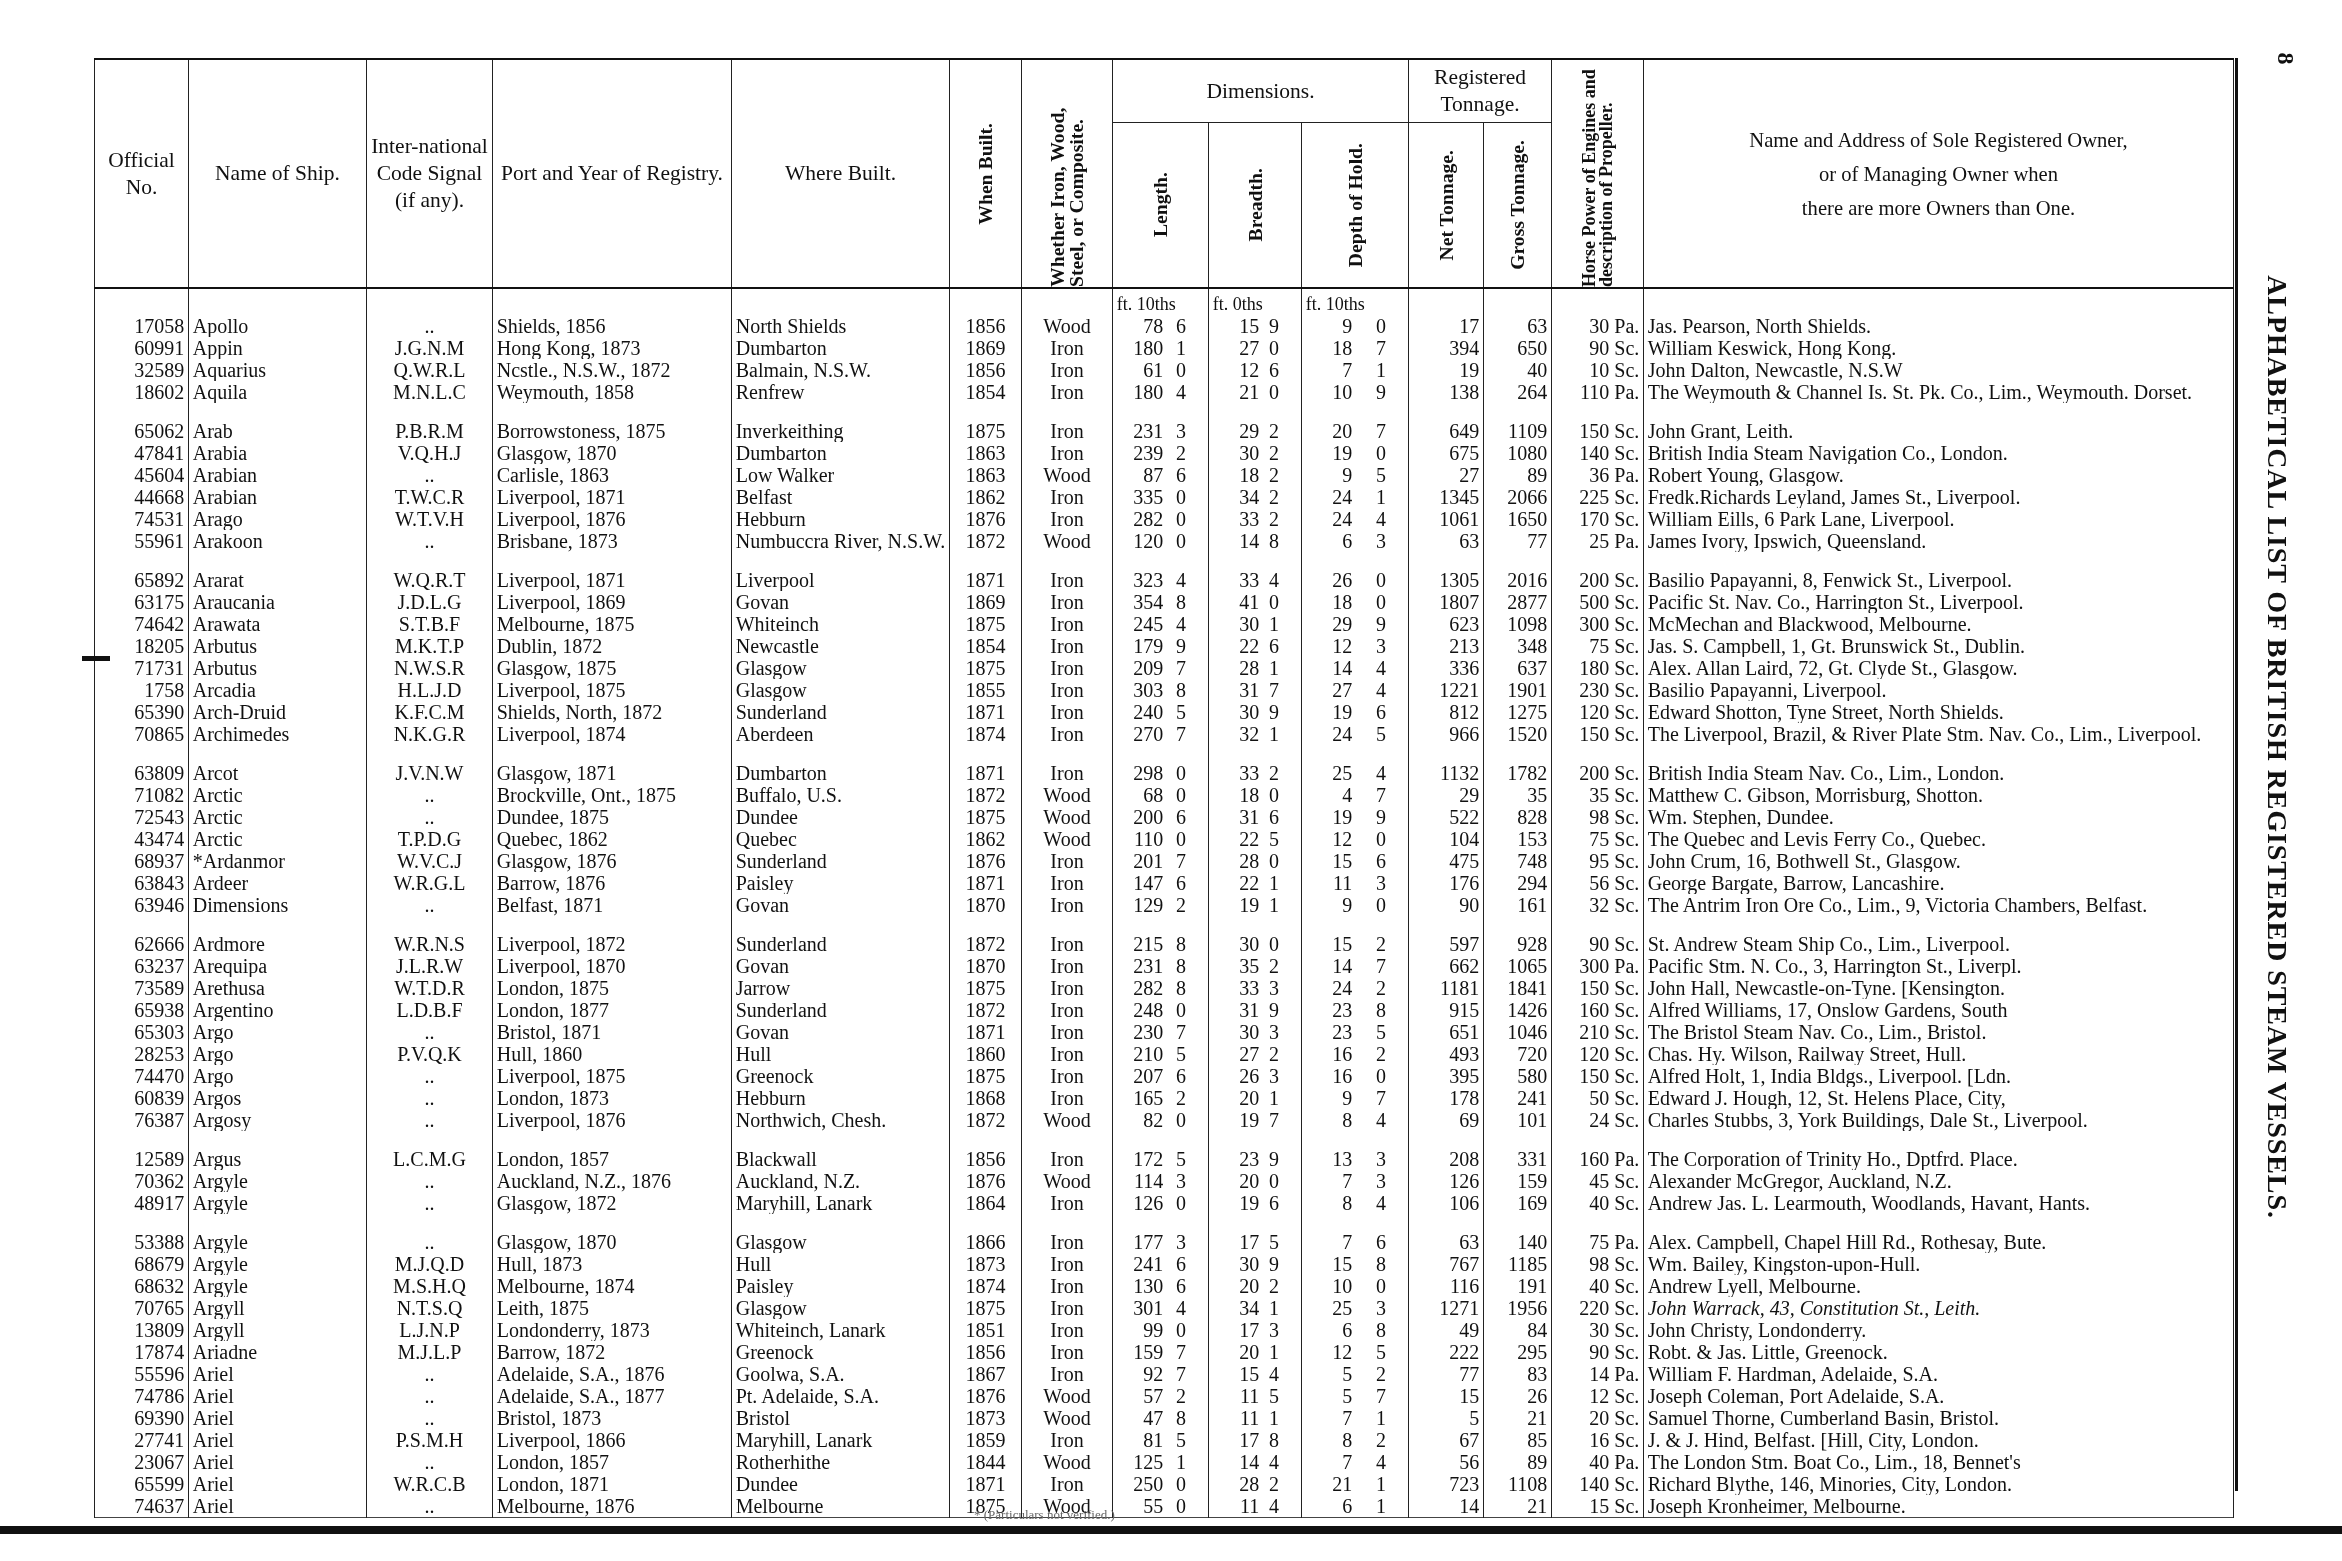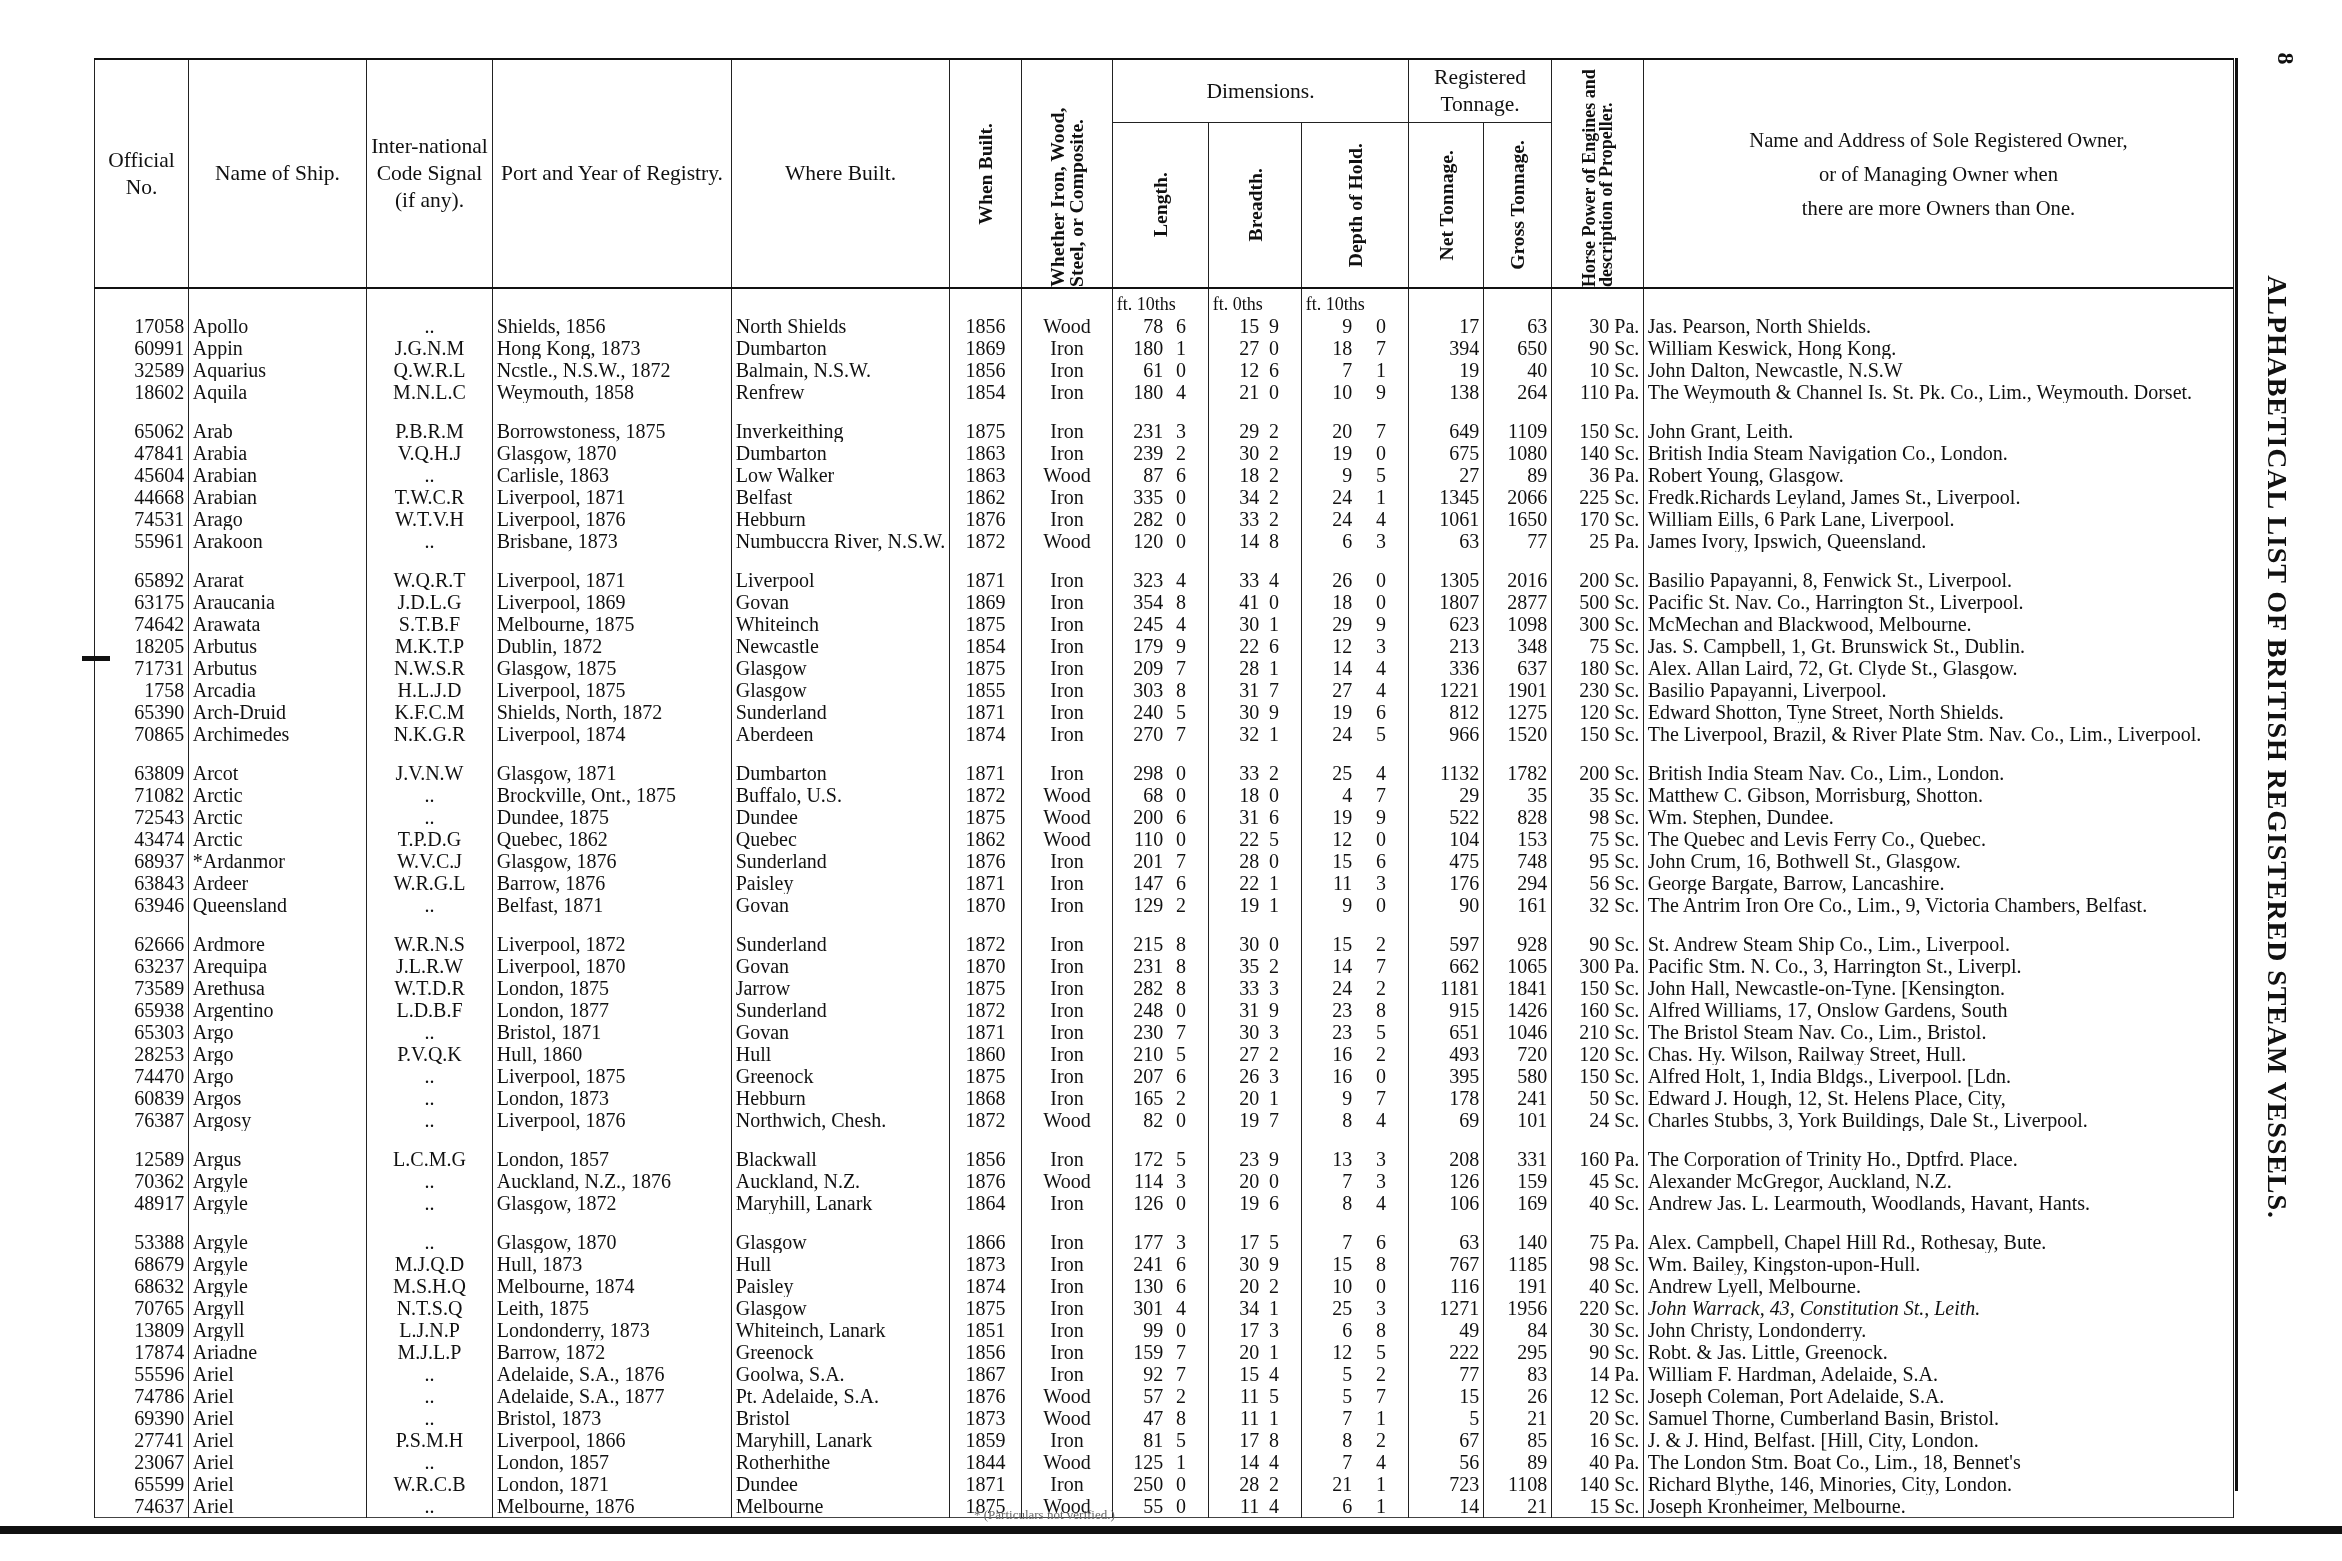--- a/index.html
+++ b/index.html
@@ -900,21 +900,21 @@
               <span>3</span>
             </div>
           </td>
           <td class="num">176</td>
           <td class="num">294</td>
           <td class="num">56 Sc.</td>
           <td class="owner" style="border-right: 1.9px solid rgb(34, 34, 34);">George Bargate, Barrow, Lancashire.</td>
         </tr>
         <tr>
           <td class="r">63946</td>
-          <td>Queensland</td>
+          <td>Dimensions</td>
           <td class="c">..</td>
           <td>Belfast, 1871</td>
           <td style="white-space: normal;">Govan</td>
           <td class="c">1870</td>
           <td class="c">Iron</td>
           <td class="dim">
             <div class="dv">
               <span>129</span>
               <span>2</span>
             </div>

